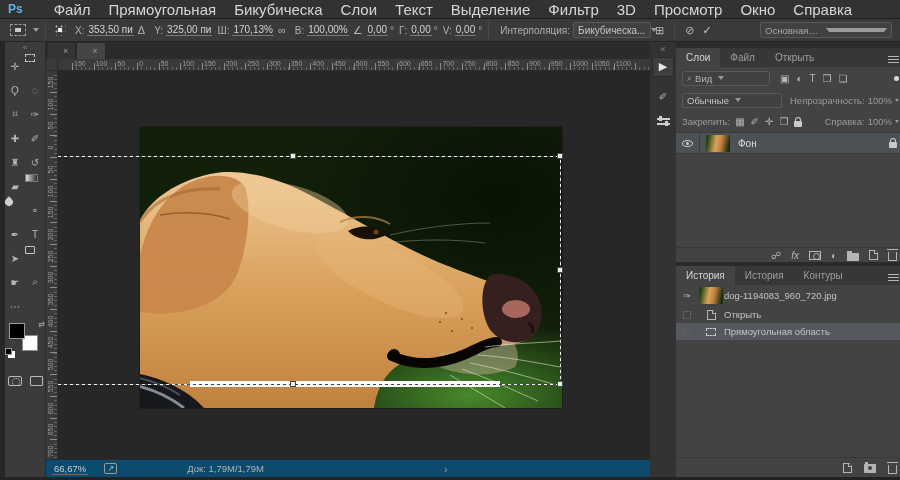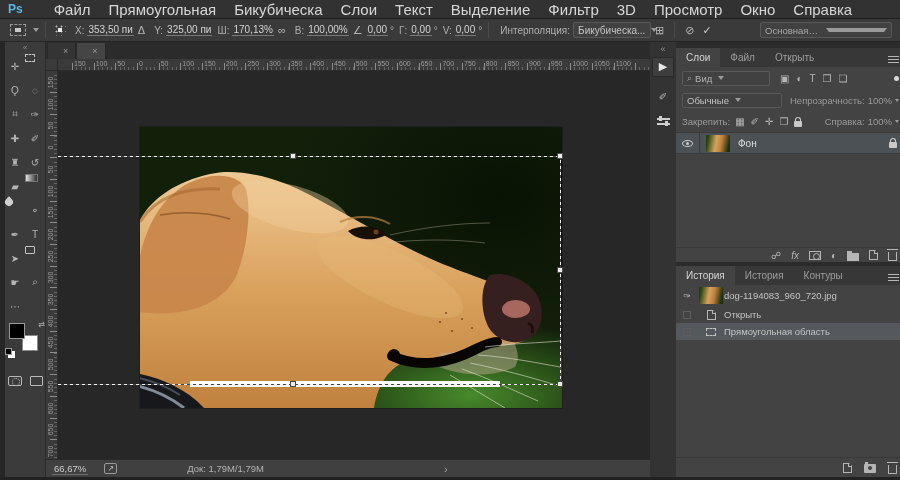--- a/index.html
+++ b/index.html
@@ -85,21 +85,21 @@
 
   .marq{position:absolute;}
   .marq.h{height:1px;background:repeating-linear-gradient(90deg,#f2f2f2 0 3px,#454545 3px 6px);}
   .marq.v{width:1px;background:repeating-linear-gradient(0deg,#f2f2f2 0 3px,#454545 3px 6px);}
   .marq-top{left:0;top:85px;width:503px;}
   .marq-bottom{left:0;top:313px;width:503px;}
   .marq-right{left:502px;top:85px;height:229px;}
   .whitebar{position:absolute;left:132px;top:310px;width:310px;height:6px;background:#fdfdfd;}
   .hnd{position:absolute;width:6px;height:6px;background:#ececec;border:1px solid #4a4a4a;margin:-3px 0 0 -3px;}
 
-  .statusbar{height:18px;flex:none;background:#404040;border-top:1px solid #2a2a2a;display:flex;
+  .statusbar{height:18px;flex:none;background:#0c4a6e;border-top:1px solid #2a2a2a;display:flex;
              align-items:center;font-size:9.5px;color:#bdbdbd;}
   .zoomfield{margin-left:6px;border-bottom:1px solid #6e6e6e;padding:0 2px;color:#cfcfcf;}
   .ic-export{margin-left:16px;width:13px;height:11px;border:1px solid #9a9a9a;border-radius:2px;
              font-size:8px;line-height:9px;text-align:center;color:#bdbdbd;}
   .docinfo{margin-left:70px;color:#b2b2b2;}
   .status-expand{margin-left:180px;color:#9a9a9a;font-size:11px;}
 
   
   .rightcol{flex:1;display:flex;background:#2b2b2b;}
   .dockstrip{width:26px;flex:none;background:#333;display:flex;flex-direction:column;align-items:center;padding-top:2px;}

